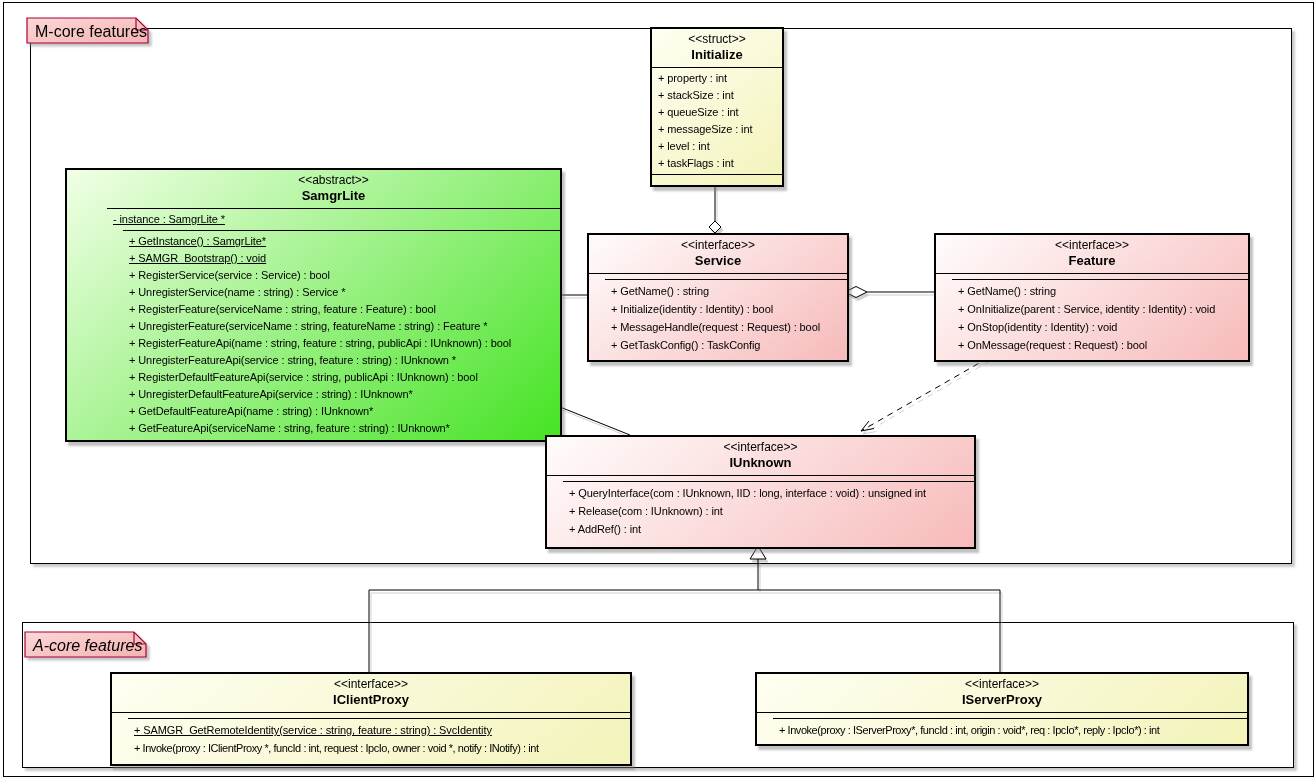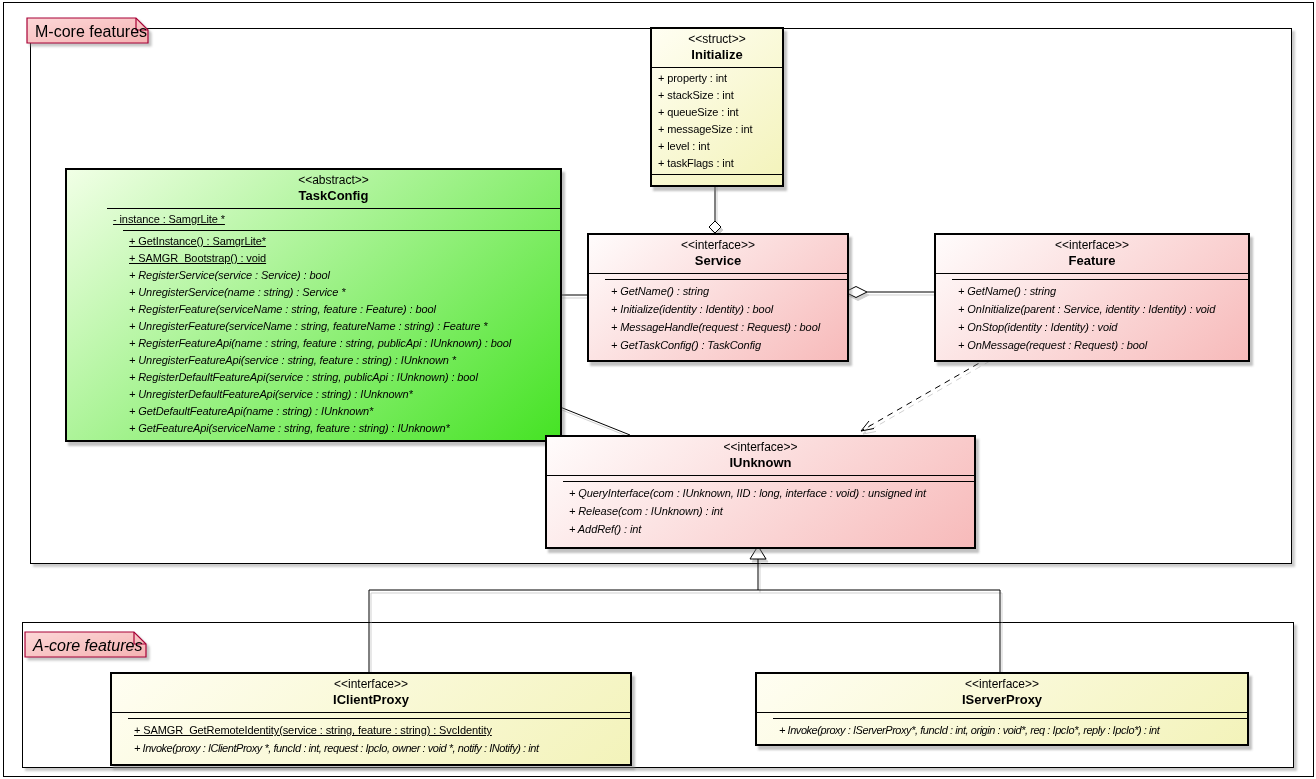--- a/index.html
+++ b/index.html
@@ -44,21 +44,21 @@
   .cname{font-size:13px;font-weight:bold;line-height:16px;}
   .sec.attrs,.sec.methods{border-top:1.5px solid #000;padding:2px 0;}
   .sec.empty{height:5px;padding:0;}
   .sec.methods.grow{flex:1 1 auto;margin-left:16px;}
   .member{
     font-size:11px;line-height:18px;padding:0 6px;white-space:nowrap;
     letter-spacing:-0.1px;
   }
   .member.tight{letter-spacing:-0.45px;}
   .static{text-decoration:underline;}
-  .abstract{font-style:italic;}
+  .abstract{}
 
   #taskconfig  {left:650px;top:27px; width:130px;height:156px;}
   #samgrlite   {left:65px; top:168px;width:453px;height:270px;}
   #service     {left:587px;top:233px;width:258px;height:125px;}
   #feature     {left:934px;top:233px;width:312px;height:125px;}
   #iunknown    {left:545px;top:435px;width:427px;height:110px;}
   #iclientproxy{left:110px;top:672px;width:518px;height:90px;}
   #iserverproxy{left:755px;top:672px;width:490px;height:70px;}
   #taskconfig .member,#samgrlite .member{line-height:17px;}
 </style>
@@ -120,21 +120,21 @@
     <div class="member">+ messageSize : int</div>
     <div class="member">+ level : int</div>
     <div class="member">+ taskFlags : int</div>
   </div>
   <div class="sec methods empty"></div>
 </div>
 
 <div class="uml-class c-green" id="samgrlite">
   <div class="sec head">
     <div class="stereotype">&lt;&lt;abstract&gt;&gt;</div>
-    <div class="cname">TaskConfig</div>
+    <div class="cname">SamgrLite</div>
   </div>
   <div class="sec attrs">
     <div class="member static">- instance : SamgrLite *</div>
   </div>
   <div class="sec methods grow">
     <div class="member static">+ GetInstance() : SamgrLite*</div>
     <div class="member static">+ SAMGR_Bootstrap() : void</div>
     <div class="member abstract">+ RegisterService(service : Service) : bool</div>
     <div class="member abstract">+ UnregisterService(name : string) : Service *</div>
     <div class="member abstract">+ RegisterFeature(serviceName : string, feature : Feature) : bool</div>

